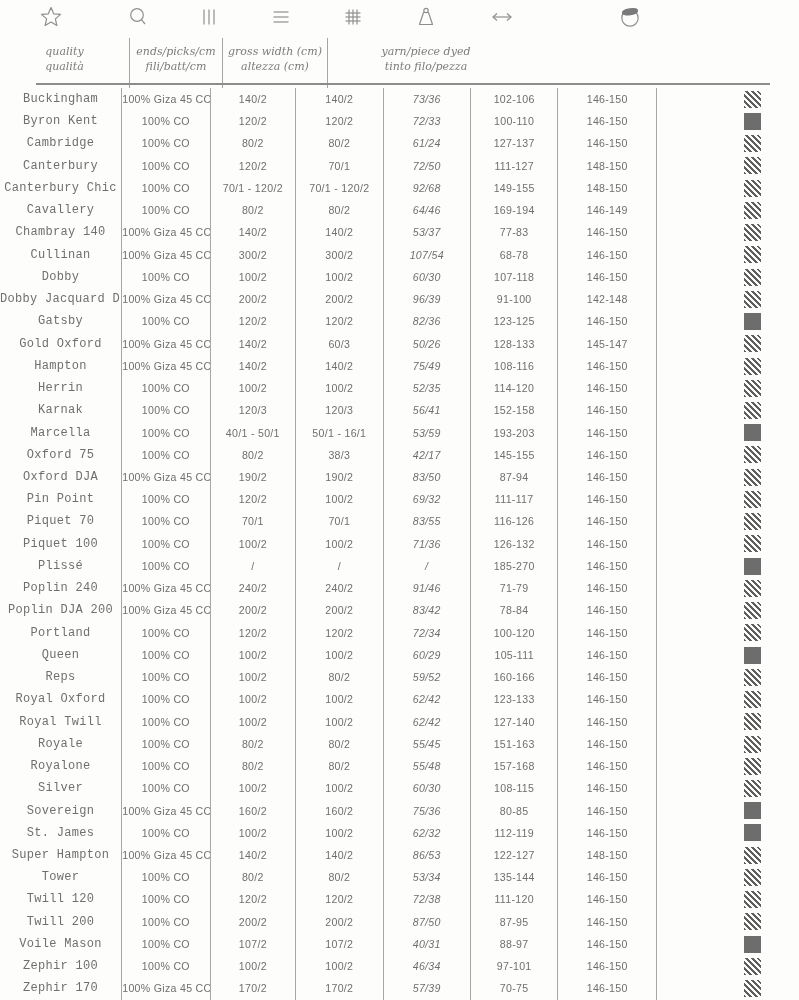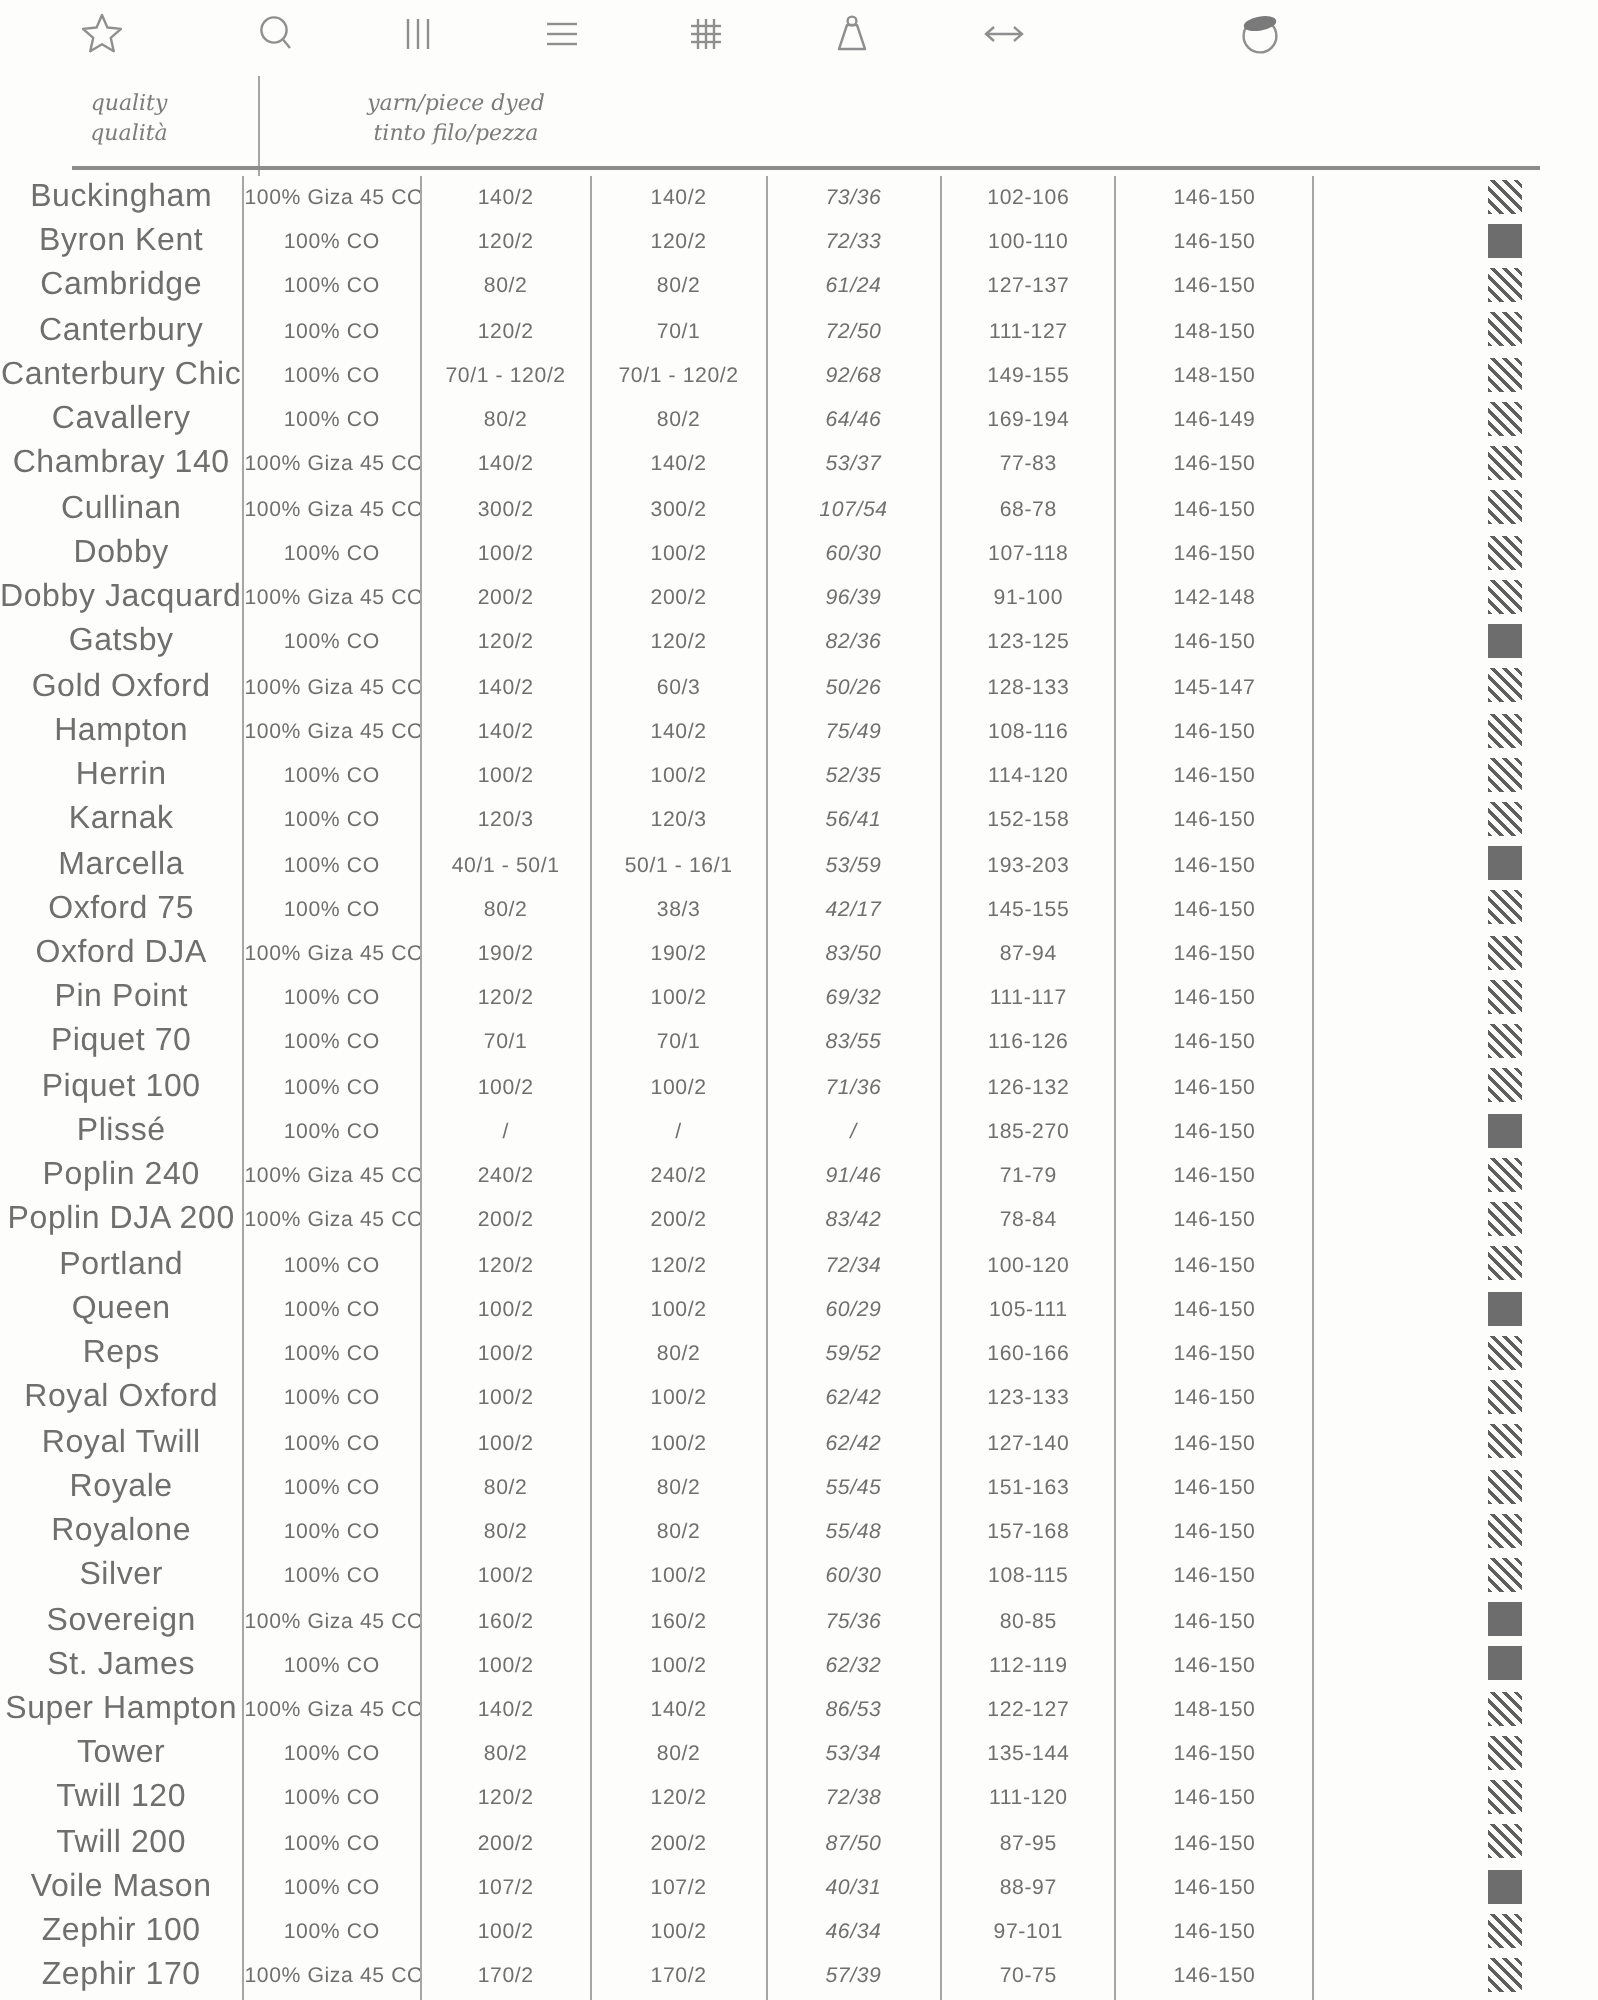--- a/index.html
+++ b/index.html
@@ -30,21 +30,21 @@
   .header-rule { position: absolute; top: 83px; left: 36px; width: 734px; height: 1.6px; background: #8c8c8c; }
 
   
   .tbody { width: 799px; }
   .tr { display: flex; width: 799px; height: 22.24px; }
   .td {
     font-size: 10.6px; letter-spacing: 0.3px; line-height: 22.24px;
     text-align: center; white-space: nowrap; overflow: hidden;
     border-right: 1px solid #a6a6a6; color: #6f6f6f;
   }
-  .td.c0 { font-size: 16px; }
+  .td.c0 { font-size: 12px; font-family: Liberation Mono, monospace; }
   .td.c7 { border-right: none; line-height: 22.24px; }
 
   .swatch { display: inline-block; width: 17px; height: 17px; vertical-align: middle; margin-top: -2px; }
   .swatch.solid { background: #6d6d6d; }
   .swatch.hatch { background: repeating-linear-gradient(45deg, #5f5f5f 0 1.6px, transparent 1.6px 4.2px); }
 </style>
 </head>
 <body>
 
 <div class="table">
@@ -120,20 +120,28 @@
           </svg>
       </span>
     </div>
   </div>
 
   <div class="row labels-row">
     <div class="cell c0">
       <div>quality</div>
       <div>qualità</div>
     </div>
+    <div class="cell c4">
+      <div>ends/picks/cm</div>
+      <div>fili/batt/cm</div>
+    </div>
+    <div class="cell c6">
+      <div>gross width (cm)</div>
+      <div>altezza (cm)</div>
+    </div>
     <div class="cell c7">
       <div>yarn/piece dyed</div>
       <div>tinto filo/pezza</div>
     </div>
   </div>
 
   <div class="header-rule"></div>
 
   <div class="tbody">
   <div class="tr">

